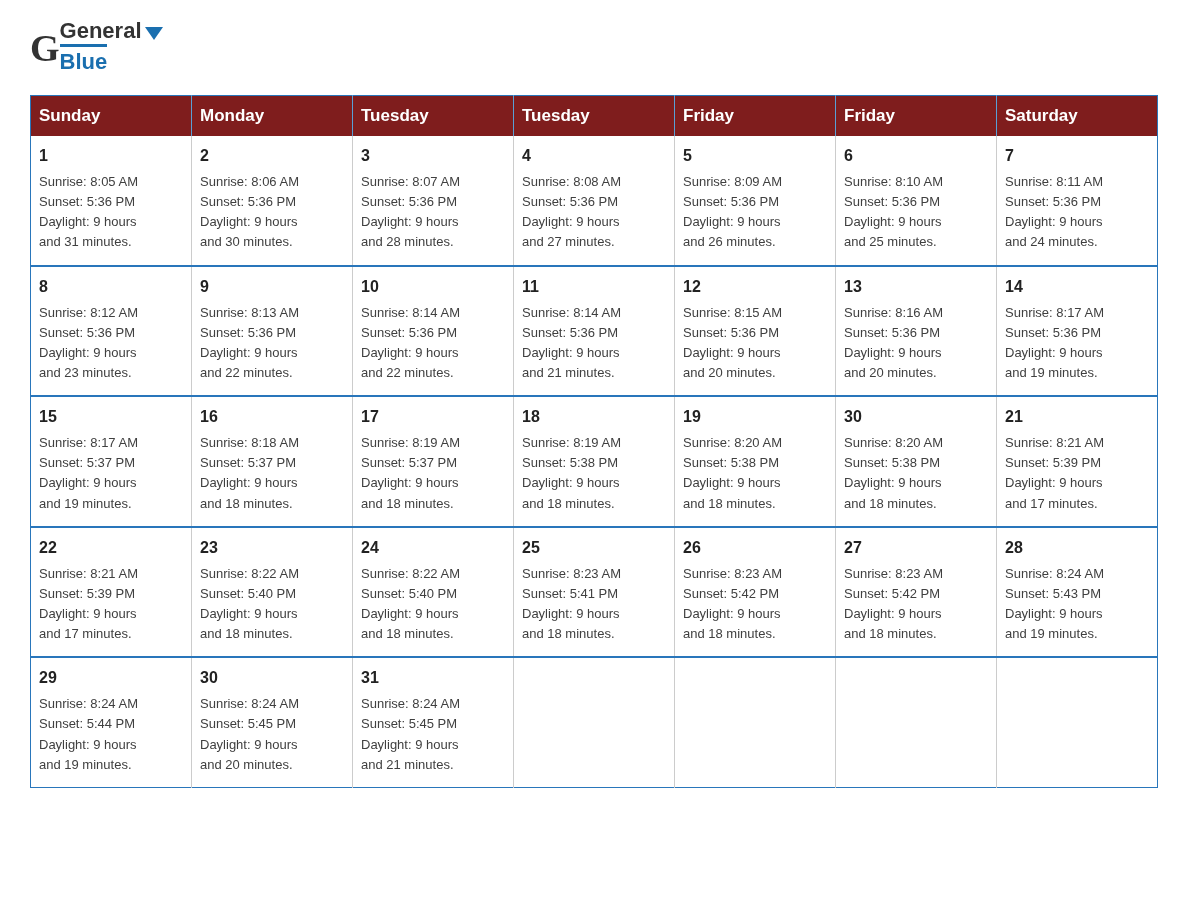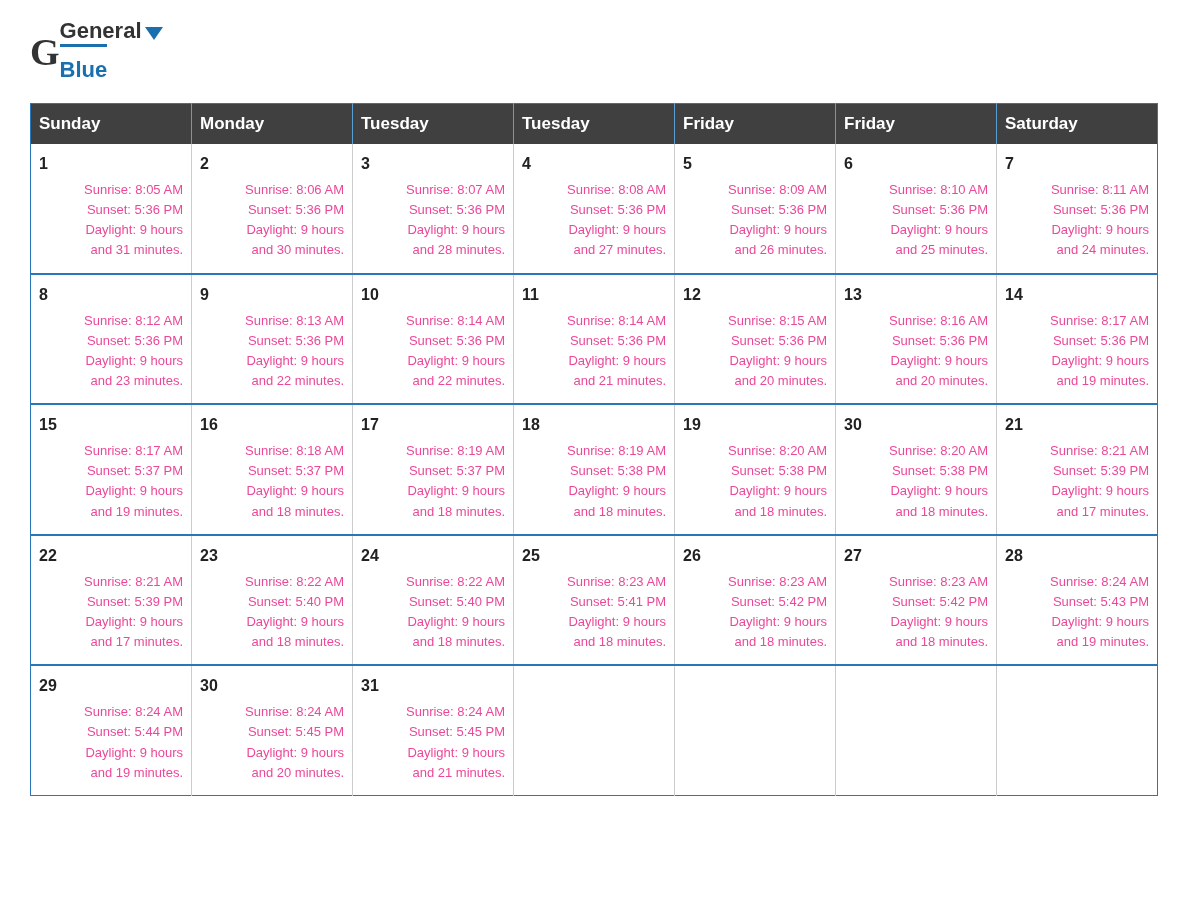--- a/index.html
+++ b/index.html
@@ -34,21 +34,21 @@
       font-size: 26px;
       color: #444;
       margin-top: 4px;
     }
     .calendar-table {
       width: 100%;
       border-collapse: collapse;
       border: 1px solid #2976bb;
     }
     .calendar-table th {
-      background-color: #404040;
+      background-color: #7f1d1d;
       color: #fff;
       font-size: 17px;
       font-weight: bold;
       padding: 10px 8px;
       text-align: left;
       border-right: 1px solid #5a9fd4;
     }
     .calendar-table th:last-child {
       border-right: none;
     }
@@ -70,23 +70,22 @@
     }
     .day-number {
       font-size: 16px;
       font-weight: bold;
       color: #222;
       display: block;
       margin-bottom: 4px;
     }
     .day-info {
       font-size: 13px;
-      color: #ec4899;
+      color: #404040;
       line-height: 1.55;
-      text-align: right;
     }
     .empty-cell {
       background: #fff;
     }
     .logo-right {
       display: flex;
       flex-direction: column;
       align-items: flex-start;
       text-align: right;
     }
@@ -100,21 +99,21 @@
 
 <div class="header-area">
   <div class="logo-area">
     <div class="logo-top-row">
       <span style="font-size:38px;font-weight:bold;color:#333;font-family:Georgia,serif;">G</span>
       <div class="logo-right">
         <div style="display:flex;align-items:center;line-height:1;">
           <span style="font-size:22px;font-weight:bold;color:#333;font-family:Arial,sans-serif;">General</span>
           <span style="display:inline-block;width:0;height:0;border-left:9px solid transparent;border-right:9px solid transparent;border-top:13px solid #1a6faf;margin-left:3px;margin-top:4px;"></span>
         </div>
-        <div style="border-top:3px solid #1a6faf;margin-top:2px;padding-top:10px;">
+        <div style="border-top:3px solid #1a6faf;margin-top:2px;padding-top:2px;">
           <span style="font-size:22px;font-weight:bold;color:#1a6faf;font-family:Arial,sans-serif;">Blue</span>
         </div>
       </div>
     </div>
   </div>
   <div class="title-area">
   </div>
 </div>
 
 <table class="calendar-table">

